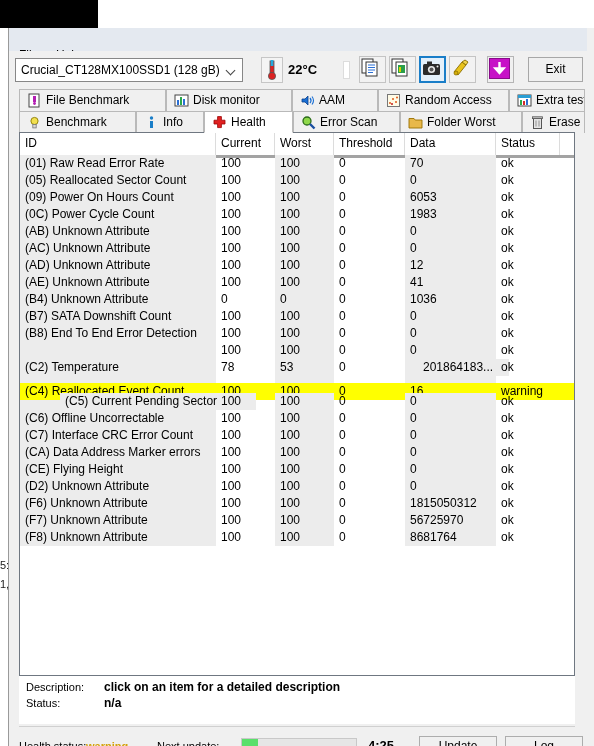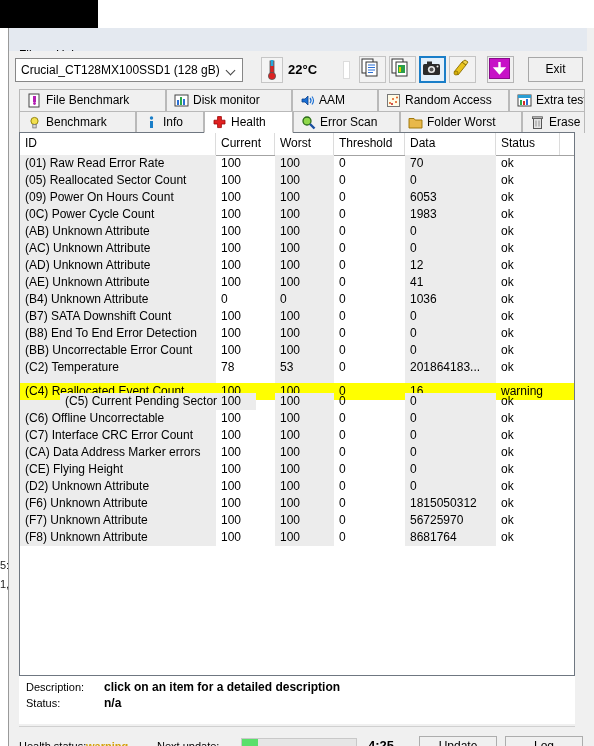--- a/index.html
+++ b/index.html
@@ -41,21 +41,21 @@
   .tabrow{position:absolute;left:10px;height:22px;}
   .tabrow.r1{top:61px;width:566px;}
   .tabrow.r2{top:83px;width:566px;}
   .tab{position:absolute;top:0;height:22px;background:#f0f0f0;border:1px solid #b9b9b9;border-bottom:none;box-sizing:border-box;font-size:12px;line-height:20px;white-space:nowrap;overflow:hidden;}
   .tab.active{background:#ffffff;border-bottom:1px solid #fff;z-index:5;}
   .tab .tico{position:absolute;left:7px;top:3px;width:15px;height:15px;}
   .tab .tlab{position:absolute;left:26px;top:0;line-height:21px;}
 
   
   .tablebox{position:absolute;left:10px;top:104px;width:556px;height:544px;background:#fff;border:1px solid #6f7781;box-sizing:border-box;overflow:hidden;}
-  .thead{position:absolute;left:0;top:0;width:554px;height:22px;background:#fff;border-bottom:1px solid #a3a3a3;}
+  .thead{position:absolute;left:0;top:0;width:554px;height:22px;background:#fff;border-bottom:3px solid #a3a3a3;}
   .th{position:absolute;top:0;height:22px;line-height:21px;font-size:12px;color:#000;padding-left:5px;box-sizing:border-box;border-right:1px solid #dcdcdc;white-space:nowrap;}
   .tbody{position:absolute;left:0;top:22px;width:554px;}
   .trow{position:absolute;left:0;width:554px;height:17px;}
   .trow.warn{background:#ffff00;}
   .cell{position:absolute;top:0;height:17px;line-height:16px;font-size:12px;color:#000;padding-left:5px;box-sizing:border-box;white-space:nowrap;overflow:hidden;}
   .shade{background:#ececec;}
   .trow.warn .shade{background:transparent;}
   .colshade{position:absolute;top:22px;background:#ececec;}
 
   
@@ -367,33 +367,32 @@
           </div>
           <div class="trow" style="top: 170px;">
             <div class="cell shade" style="left: 0px; width: 196px;">(B8) End To End Error Detection</div>
             <div class="cell" style="left: 196px; width: 59px;">100</div>
             <div class="cell shade" style="left: 255px; width: 59px;">100</div>
             <div class="cell" style="left: 314px; width: 71px;">0</div>
             <div class="cell shade" style="left: 385px; width: 91px;">0</div>
             <div class="cell" style="left: 476px; width: 78px;">ok</div>
           </div>
           <div class="trow" style="top: 187px;">
-            <div class="cell shade" style="left: 0px; width: 196px;">(BB) Uncorrectable Error Count</div>
             <div class="cell" style="left: 196px; width: 59px;">100</div>
             <div class="cell shade" style="left: 255px; width: 59px;">100</div>
             <div class="cell" style="left: 314px; width: 71px;">0</div>
             <div class="cell shade" style="left: 385px; width: 91px;">0</div>
             <div class="cell" style="left: 476px; width: 78px;">ok</div>
           </div>
           <div class="trow" style="top: 204px;">
             <div class="cell shade" style="left: 0px; width: 196px;">(C2) Temperature</div>
             <div class="cell" style="left: 196px; width: 59px;">78</div>
             <div class="cell shade" style="left: 255px; width: 59px;">53</div>
             <div class="cell" style="left: 314px; width: 71px;">0</div>
-            <div class="cell shade" style="left: 385px; width: 91px;">201864183...</div>
+            <div class="cell shade" style="left: 398px; width: 91px;">201864183...</div>
             <div class="cell" style="left: 476px; width: 78px;">ok</div>
           </div>
           <div class="trow warn" style="top: 228px;">
             <div class="cell shade" style="left: 0px; width: 196px;">(C4) Reallocated Event Count</div>
             <div class="cell" style="left: 196px; width: 59px;">100</div>
             <div class="cell shade" style="left: 255px; width: 59px;">100</div>
             <div class="cell" style="left: 314px; width: 71px;">0</div>
             <div class="cell shade" style="left: 385px; width: 91px;">16</div>
             <div class="cell" style="left: 476px; width: 78px;">warning</div>
           </div>

